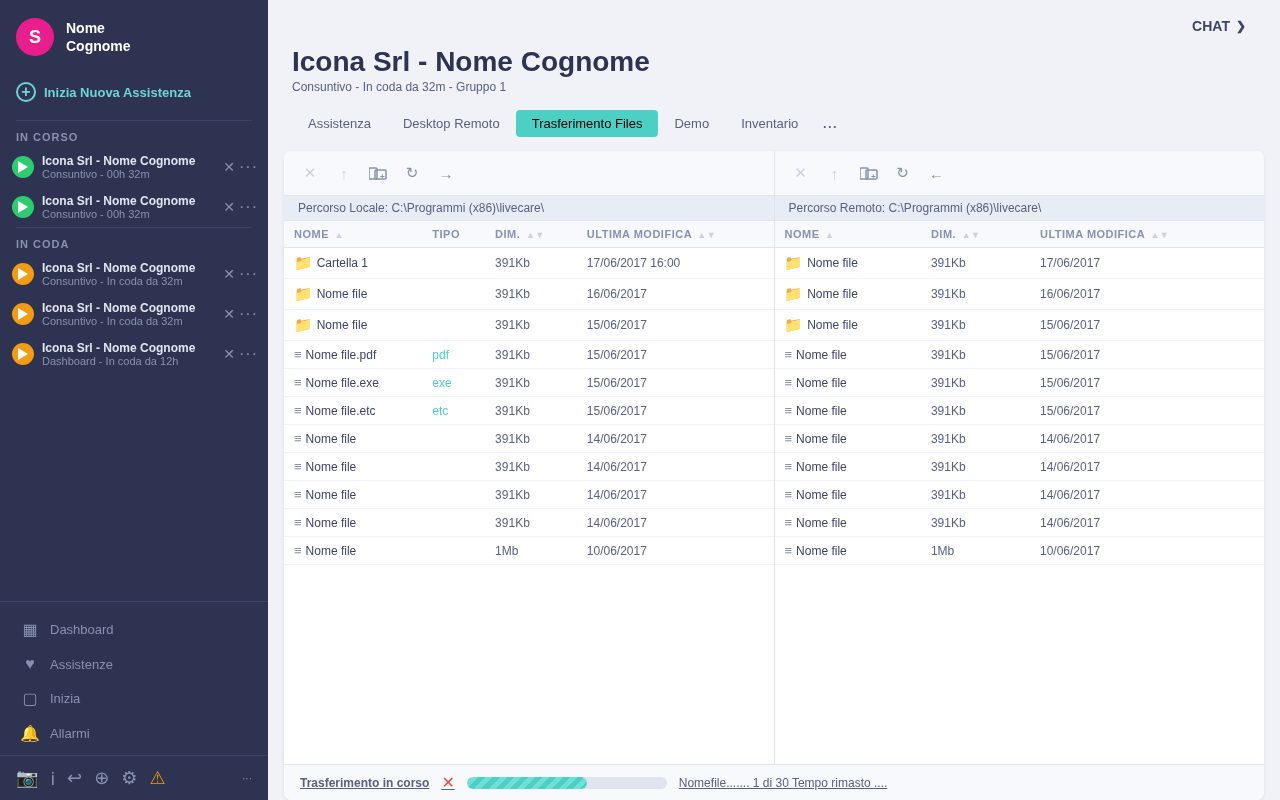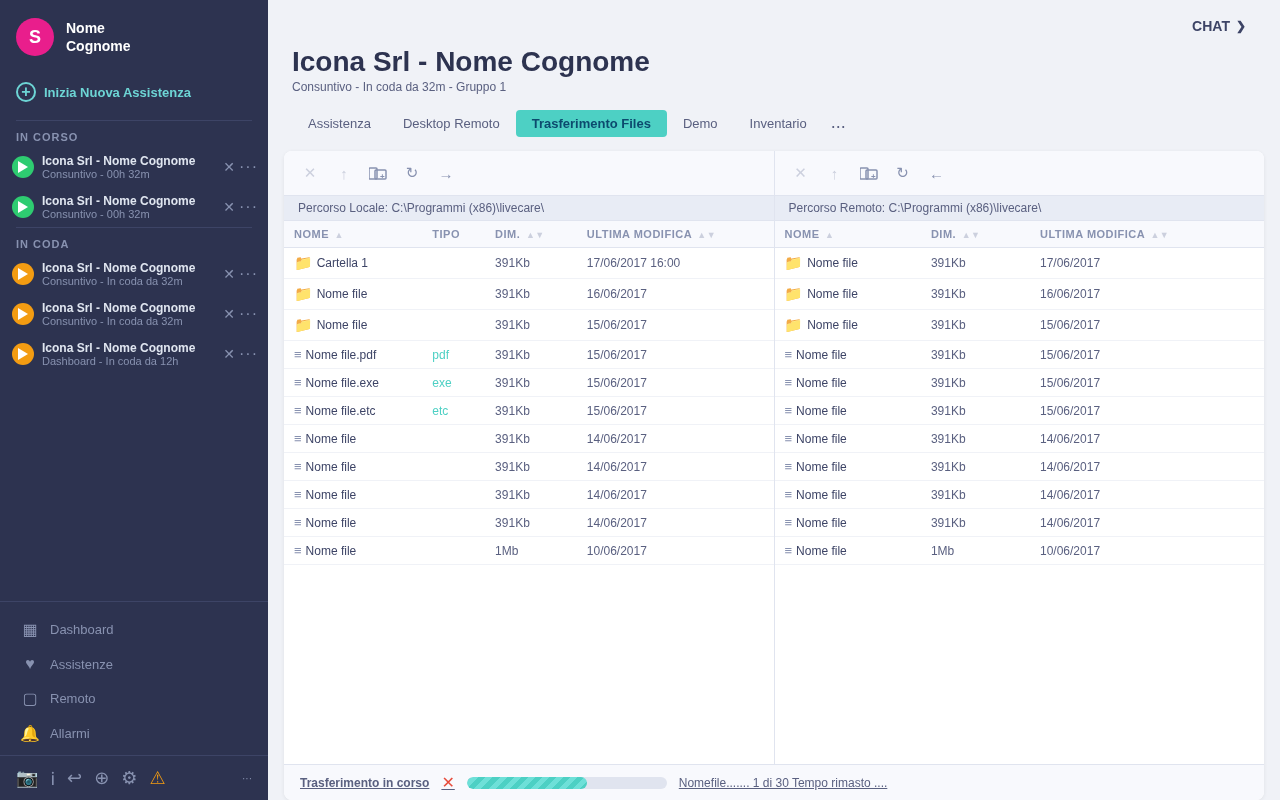--- a/index.html
+++ b/index.html
@@ -120,21 +120,21 @@
     #tabs {
       display: flex; align-items: flex-end; gap: 0;
       padding: 14px 24px 0 24px;
     }
     .tab {
       padding: 6px 16px; font-size: 13px; font-weight: 500;
       color: #5a6080; cursor: pointer; border-radius: 4px;
       white-space: nowrap;
     }
     .tab.active {
-      background: #4dd0c4; color: #0c4a6e; font-weight: 700;
+      background: #4dd0c4; color: #000000; font-weight: 400;
     }
     .tab-more { color: #5a6080; font-size: 18px; cursor: pointer; padding: 4px 8px; }
 
     
     #file-transfer-area {
       flex: 1;
       display: flex;
       flex-direction: column;
       margin: 14px 16px 0 16px;
       background: #fff;
@@ -344,21 +344,21 @@
     <div class="bottom-nav-item">
       <span class="bottom-nav-icon">▦</span>
       <span>Dashboard</span>
     </div>
     <div class="bottom-nav-item">
       <span class="bottom-nav-icon">♥</span>
       <span>Assistenze</span>
     </div>
     <div class="bottom-nav-item">
       <span class="bottom-nav-icon">▢</span>
-      <span>Remoto</span>
+      <span>Inizia</span>
     </div>
     <div class="bottom-nav-item">
       <span class="bottom-nav-icon">🔔</span>
       <span>Allarmi</span>
     </div>
   </div>
 
   <div class="sidebar-footer-icons">
     <span class="footer-icon">📷</span>
     <span class="footer-icon">ℹ</span>

